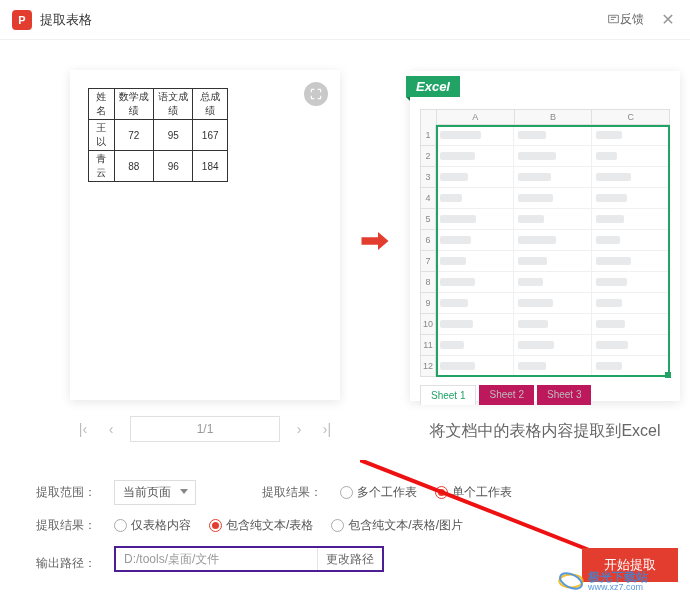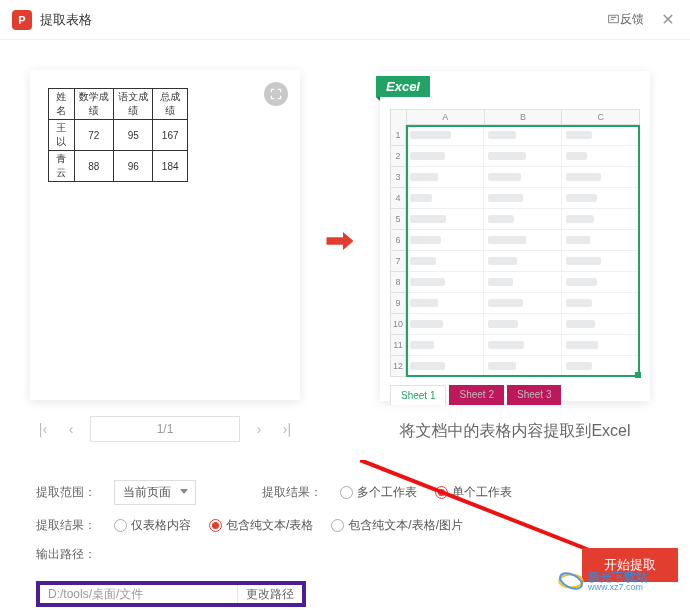--- a/index.html
+++ b/index.html
@@ -4,21 +4,21 @@
 <style>
 * { margin: 0; padding: 0; box-sizing: border-box; }
 body { font-family: "Microsoft YaHei", sans-serif; font-size: 12px; color: #333; background: #fff; width: 690px; height: 610px; overflow: hidden; position: relative; }
 .header { height: 40px; display: flex; align-items: center; padding: 0 12px; border-bottom: 1px solid #f0f0f0; }
 .logo { width: 20px; height: 20px; background: #e33d30; border-radius: 4px; display: flex; align-items: center; justify-content: center; color: white; font-weight: bold; font-size: 11px; margin-right: 8px; }
 .title { font-size: 13px; color: #333; }
 .header-right { margin-left: auto; display: flex; align-items: center; gap: 14px; }
 .feedback { display: flex; align-items: center; color: #666; cursor: pointer; font-size: 12px; }
 .close-btn { font-size: 16px; color: #999; cursor: pointer; width: 20px; text-align: center; }
 
-.content { display: flex; padding: 30px 30px 10px 30px; gap: 20px; align-items: center; }
+.content { display: flex; padding: 30px 30px 10px 30px; gap: 20px; align-items: center; margin-left: 40px; }
 
 .left-panel { width: 270px; }
 .doc-preview { width: 270px; height: 330px; background: #fff; box-shadow: 0 2px 10px rgba(0,0,0,0.1); position: relative; padding: 18px; }
 .doc-table { border-collapse: collapse; font-size: 10px; width: 140px; }
 .doc-table th, .doc-table td { border: 1px solid #333; padding: 1px 4px; text-align: center; font-weight: normal; }
 .expand-btn { position: absolute; top: 12px; right: 12px; width: 24px; height: 24px; background: rgba(100,100,100,0.35); border-radius: 50%; display: flex; align-items: center; justify-content: center; cursor: pointer; }
 .expand-btn svg { width: 14px; height: 14px; }
 
 .pager { display: flex; align-items: center; justify-content: center; gap: 10px; margin-top: 16px; }
 .pager-btn { color: #bbb; cursor: pointer; font-size: 14px; width: 18px; text-align: center; }
@@ -51,22 +51,22 @@
 
 .options { padding: 16px 36px; font-size: 12px; color: #555; }
 .opt-row { display: flex; align-items: center; margin: 12px 0; gap: 18px; }
 .opt-label { width: 60px; color: #666; }
 .select { border: 1px solid #ddd; padding: 3px 24px 3px 8px; font-size: 12px; position: relative; background: #fff; cursor: pointer; }
 .select::after { content: ""; position: absolute; right: 7px; top: 8px; border-left: 4px solid transparent; border-right: 4px solid transparent; border-top: 5px solid #888; }
 .radio { display: flex; align-items: center; gap: 4px; cursor: pointer; }
 .radio-dot { width: 13px; height: 13px; border: 1px solid #aaa; border-radius: 50%; display: flex; align-items: center; justify-content: center; }
 .radio.checked .radio-dot { border-color: #e33d30; }
 .radio.checked .radio-dot::after { content: ""; width: 7px; height: 7px; background: #e33d30; border-radius: 50%; }
-.path-row { display: flex; align-items: flex-start; flex-direction: column; }
-.path-box { border: 4px solid #4c1d95; display: flex; align-items: center; width: 270px; height: 26px; }
+.path-row { display: flex; align-items: flex-end; }
+.path-box { border: 2px solid #4c1d95; display: flex; align-items: center; width: 270px; height: 26px; }
 .path-text { flex: 1; padding: 0 8px; color: #999; }
 .path-btn { padding: 0 8px; color: #666; border-left: 1px solid #e5e5e5; height: 100%; display: flex; align-items: center; cursor: pointer; }
 
 .extract-btn { position: absolute; bottom: 28px; right: 12px; background: #e33d30; color: #fff; padding: 8px 22px; font-size: 13px; cursor: pointer; border: none; }
 
 .red-line { position: absolute; top: 460px; left: 360px; width: 320px; height: 130px; pointer-events: none; }
 
 .watermark { position: absolute; bottom: 18px; right: 42px; display: flex; align-items: center; gap: 4px; opacity: 0.85; pointer-events: none; }
 .wm-icon { width: 26px; height: 22px; }
 .wm-text { display: flex; flex-direction: column; line-height: 1; }

